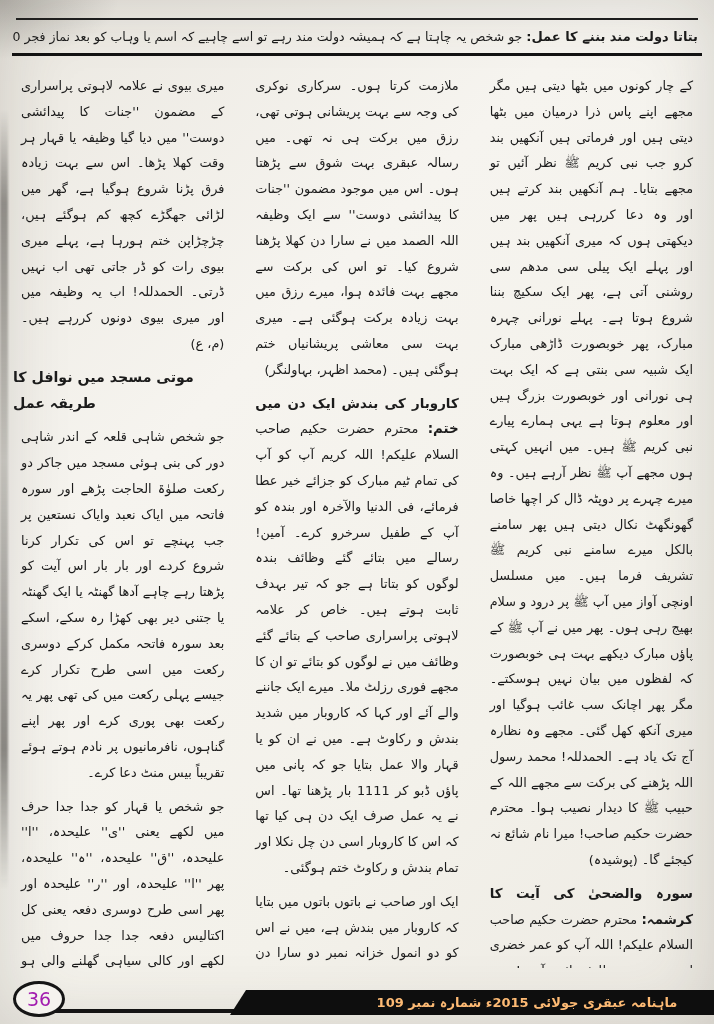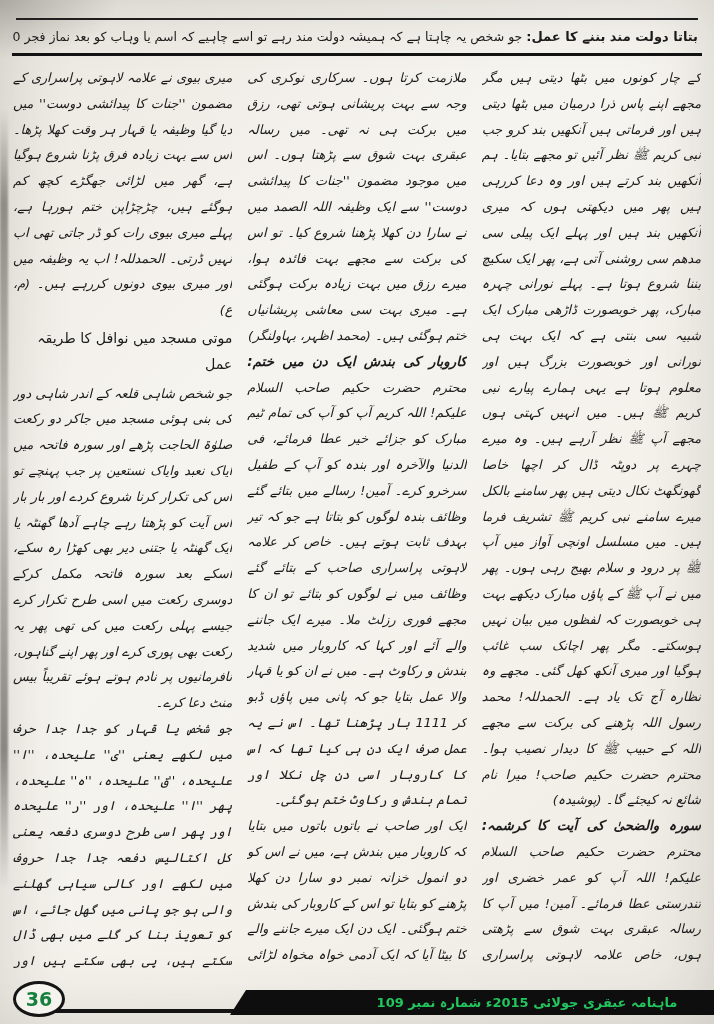--- a/index.html
+++ b/index.html
@@ -23,33 +23,33 @@
     font-size:12.5px;line-height:23px;text-align:center;white-space:nowrap;
     overflow:hidden;padding:0 4px;
   }
   .header-lead{font-weight:bold;font-size:13px;}
   .rule-thick{height:3px;background:#121212;margin:5px 0 0 0;}
   
   .columns{
     display:flex;gap:15px;padding:9px 13px 0 13px;height:912px;box-sizing:border-box;
   }
   .col{flex:1 1 0;min-width:0;overflow:hidden;text-align:justify;font-size:12.8px;line-height:25.8px;}
-  .para{margin:0;text-align:justify;text-justify:inter-word;font-style:italic;}
+  .para{margin:8px;text-align:justify;text-justify:inter-word;}
   .lead{font-weight:bold;font-size:13.4px;}
-  .center-heading{margin:3px 0 3px 0;text-align:right;font-size:14.2px;font-weight:normal;letter-spacing:.2px;}
+  .center-heading{margin:3px 0 3px 0;text-align:left;font-size:14.2px;font-weight:bold;letter-spacing:.2px;}
   
   .page-number-badge{
     position:absolute;left:13px;bottom:7px;width:46px;height:30px;z-index:3;
     border:3px solid #151515;border-radius:50%;background:#f5f3ee;
     display:flex;align-items:center;justify-content:center;
-    font-weight:bold;font-size:19px;color:#15803d;
+    font-weight:normal;font-size:19px;color:#a21caf;
   }
   .footer-line{position:absolute;left:38px;bottom:11px;width:206px;height:4px;background:#141414;z-index:2;}
   .footer-bar{
-    position:absolute;right:0;bottom:9px;width:484px;height:25px;background:#0e0e0e;color:#22c55e;
+    position:absolute;right:0;bottom:9px;width:484px;height:25px;background:#0e0e0e;color:#fdba74;
     display:flex;align-items:center;justify-content:center;padding-left:110px;box-sizing:border-box;
     font-size:13px;font-weight:bold;z-index:2;
     clip-path:polygon(16px 0,100% 0,100% 100%,0 100%);
   }
 </style>
 </head>
 <body>
 
 <div class="page">
   <div class="edge-smudge"></div>

